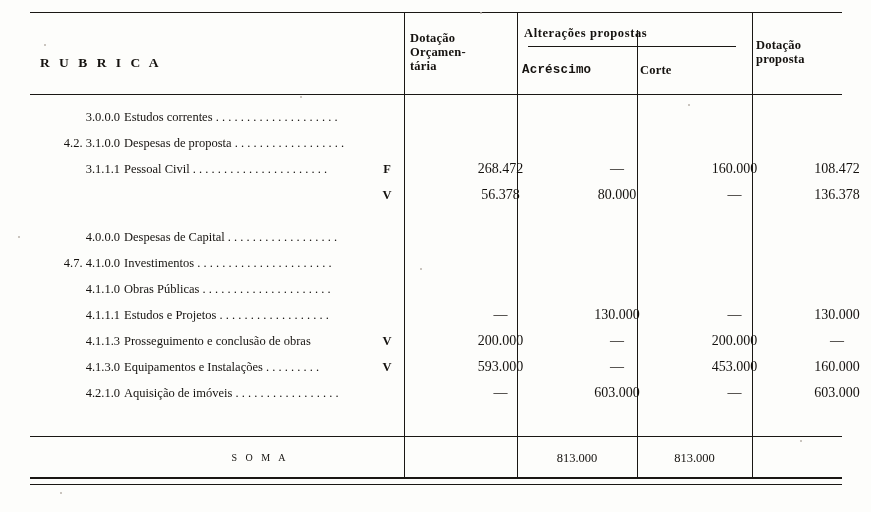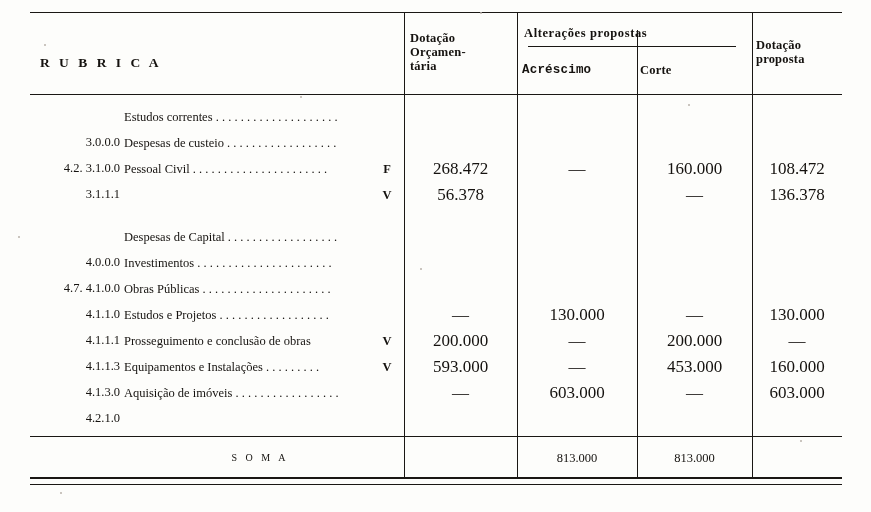--- a/index.html
+++ b/index.html
@@ -73,21 +73,20 @@
   }
   .row .code {
     position: absolute;
     left: 28px;
     top: 0;
     width: 92px;
     text-align: right;
     font-size: 12.5px;
     line-height: 26px;
     white-space: nowrap;
-    margin-top: 25px;
   }
   .row .desc {
     position: absolute;
     left: 124px;
     top: 0;
     width: 272px;
     font-size: 12.5px;
     line-height: 26px;
     white-space: nowrap;
     overflow: hidden;
@@ -99,23 +98,24 @@
     width: 22px;
     text-align: center;
     font-size: 12.5px;
     line-height: 26px;
     font-weight: bold;
   }
   .row .num {
     position: absolute;
     top: 0;
     text-align: center;
-    font-size: 17px;
+    font-size: 14px;
     line-height: 26px;
     white-space: nowrap;
+    margin-left: 40px;
   }
   .row .n1 { left: 404px; width: 113px; }
   .row .n2 { left: 517px; width: 120px; }
   .row .n3 { left: 637px; width: 115px; }
   .row .n4 { left: 752px; width: 90px; }
 
   .gap { height: 16px; }
 
   .soma {
     position: absolute;
@@ -183,21 +183,21 @@
       <span class="desc">Estudos correntes . . . . . . . . . . . . . . . . . . . .</span>
       <span class="fv"></span>
       <span class="num n1"></span>
       <span class="num n2"></span>
       <span class="num n3"></span>
       <span class="num n4"></span>
     </div>
 
     <div class="row">
       <span class="code">4.2. 3.1.0.0</span>
-      <span class="desc">Despesas  de  custeio . . . . . . . . . . . . . . . . . .</span>
+      <span class="desc">Despesas  de  proposta . . . . . . . . . . . . . . . . . .</span>
       <span class="fv"></span>
       <span class="num n1"></span>
       <span class="num n2"></span>
       <span class="num n3"></span>
       <span class="num n4"></span>
     </div>
 
 
     <div class="row">
       <span class="code">3.1.1.1</span>
@@ -207,20 +207,21 @@
       <span class="num n2">—</span>
       <span class="num n3">160.000</span>
       <span class="num n4">108.472</span>
     </div>
 
     <div class="row">
       <span class="code"></span>
       <span class="desc"></span>
       <span class="fv">V</span>
       <span class="num n1">56.378</span>
+      <span class="num n2">80.000</span>
       <span class="num n3">—</span>
       <span class="num n4">136.378</span>
     </div>
 
     <div class="gap"></div>
 
     <div class="row">
       <span class="code">4.0.0.0</span>
       <span class="desc">Despesas de Capital . . . . . . . . . . . . . . . . . .</span>
       <span class="fv"></span>

